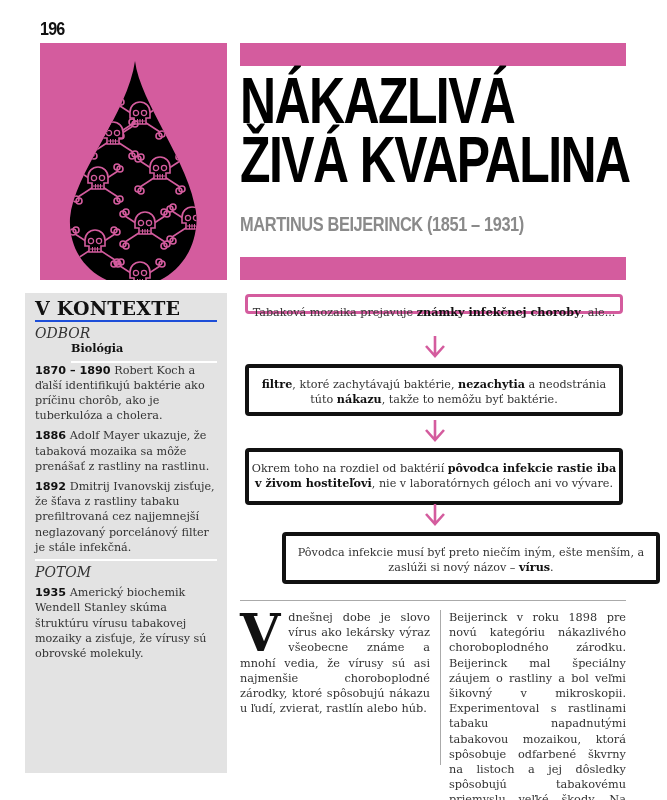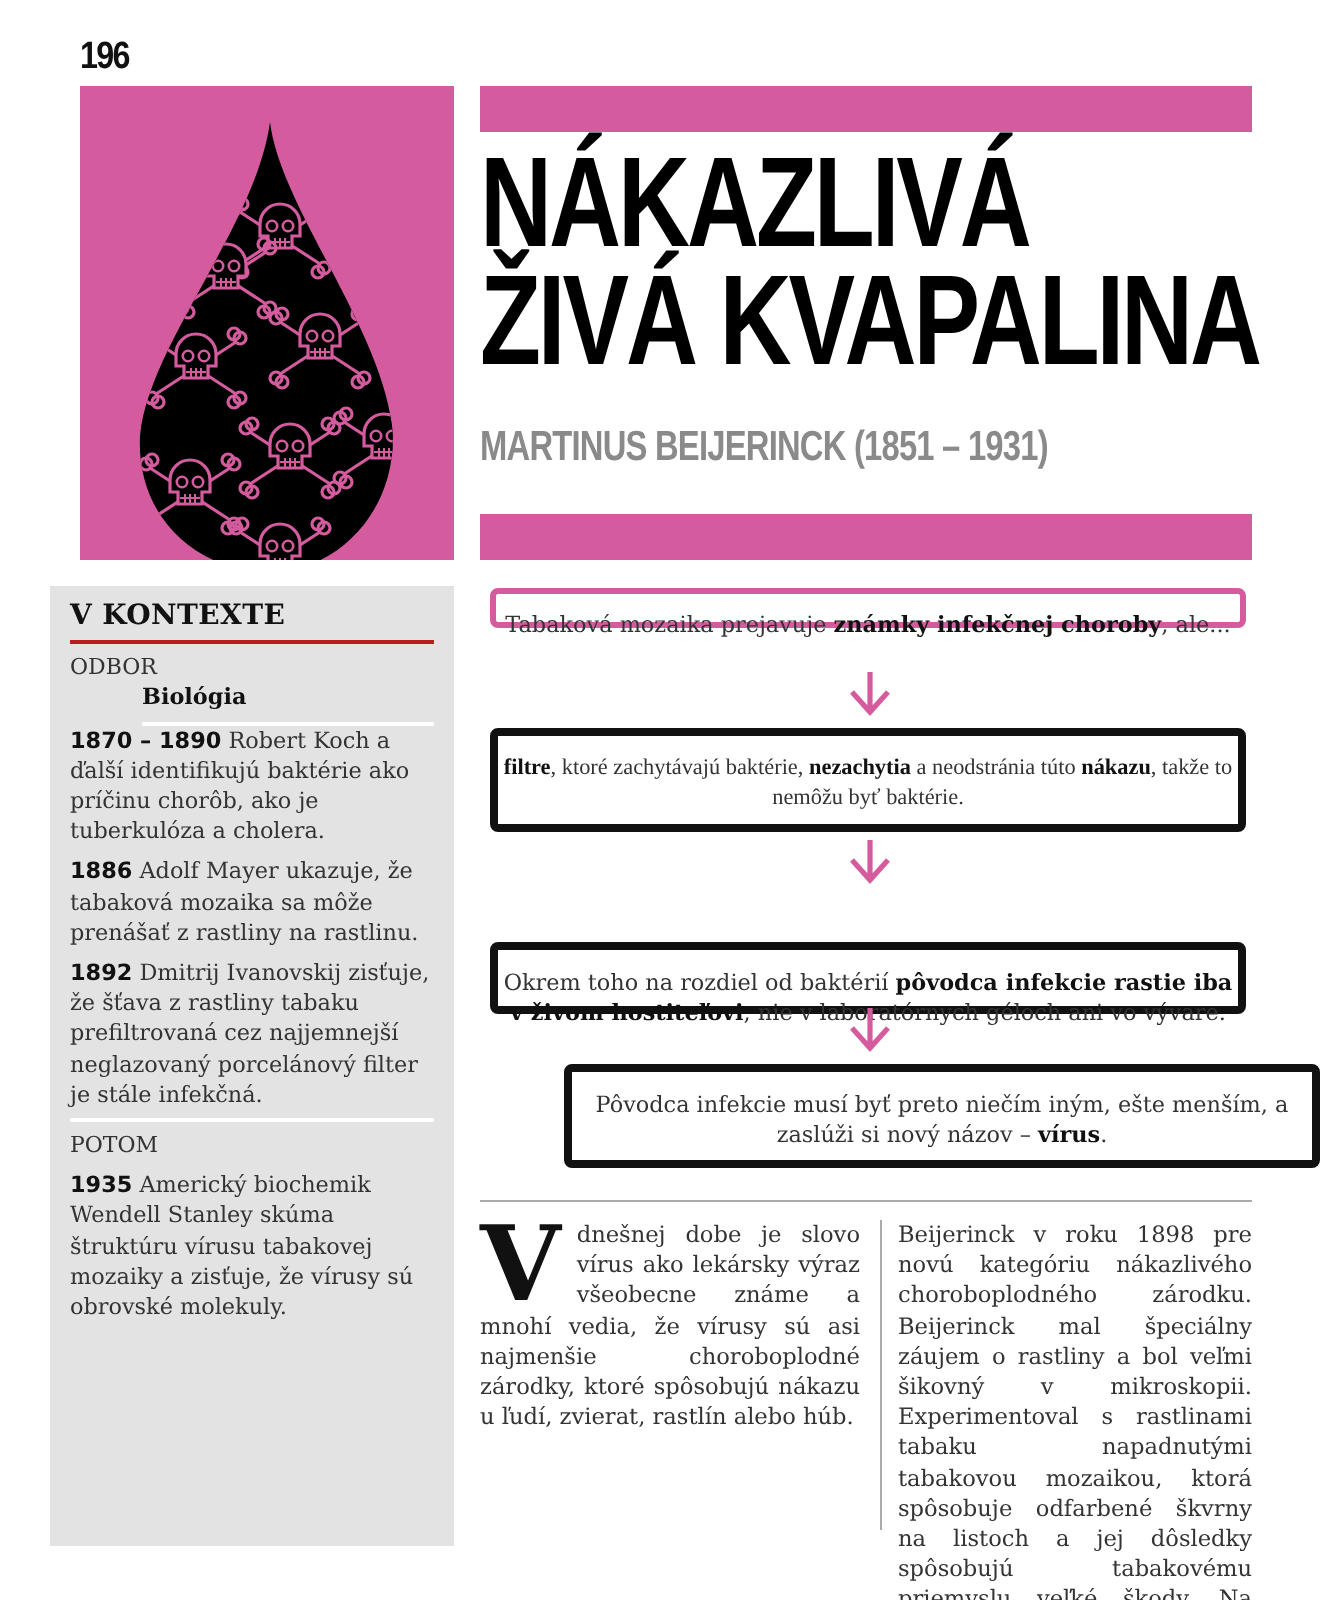--- a/index.html
+++ b/index.html
@@ -6,22 +6,22 @@
   body{width:667px;height:800px;position:relative;overflow:hidden;font-family:"DejaVu Serif",serif;color:#222;}
   .page-num{position:absolute;left:40px;top:18px;font-family:"Liberation Sans",sans-serif;font-weight:bold;font-size:19px;letter-spacing:-1px;transform:scaleX(0.85);transform-origin:left top;color:#111;}
   .hero{position:absolute;left:40px;top:43px;width:187px;height:237px;background:#d45c9e;}
   .hero svg{position:absolute;left:0;top:0;}
   .bar{position:absolute;left:240px;width:386px;height:23px;background:#d45c9e;}
   .bar.top{top:43px;}
   .bar.bottom{top:257px;}
   .title{position:absolute;left:240px;top:72px;margin:0;font-family:"Liberation Sans",sans-serif;font-weight:bold;font-size:64px;line-height:59px;letter-spacing:-2px;color:#000;transform:scaleX(0.78);transform-origin:left top;white-space:nowrap;}
   .subtitle{position:absolute;left:240px;top:212px;font-family:"Liberation Sans",sans-serif;font-weight:bold;font-size:21px;color:#8a8a8a;transform:scaleX(0.78);transform-origin:left top;white-space:nowrap;letter-spacing:-0.5px;}
   .context{position:absolute;left:25px;top:293px;width:202px;height:480px;background:#e3e3e3;padding:0 10px;box-sizing:border-box;font-size:11.2px;line-height:15.2px;}
-  .ctx-head{font-family:"DejaVu Serif",serif;font-weight:bold;font-size:14px;padding:8px 0 4px;border-bottom:2px solid #b91c1c;letter-spacing:0.2px;color:#111;}
-  .ctx-label{font-size:11px;margin-top:4px;color:#333;}
+  .ctx-head{font-family:"DejaVu Serif",serif;font-weight:bold;font-size:19px;padding:8px 0 4px;border-bottom:2px solid #1d4ed8;letter-spacing:0.2px;color:#111;}
+  .ctx-label{font-size:14px;margin-top:4px;color:#333;font-style:italic;}
   .ctx-value{font-weight:bold;color:#111;padding-bottom:4px;border-bottom:2px solid #fff;margin-left:36px;}
   .ctx-entry{margin-top:5px;color:#333;}
   .ctx-entry b{font-family:"DejaVu Sans",sans-serif;font-weight:bold;color:#111;}
   .ctx-section{border-bottom:2px solid #fff;padding-bottom:4px;}
   .fbox{position:absolute;left:245px;width:378px;box-sizing:border-box;background:#fff;text-align:center;font-size:11.2px;line-height:15px;color:#333;border-radius:4px;}
   .fbox b{color:#111;}
   .fbox.pink{border:3.5px solid #d45c9e;}
   .fbox.black{border:4px solid #111;}
   .arrow{position:absolute;left:423px;width:24px;height:22px;}
   .rule{position:absolute;left:240px;top:600px;width:386px;height:1px;background:#aaa;}
@@ -99,28 +99,28 @@
   </div>
 </aside>
 
 <div class="fbox pink" style="top:294px;height:20px;padding-top:8px;">
   <span>Tabaková mozaika prejavuje </span><b>známky infekčnej choroby</b><span>, ale...</span>
 </div>
 <svg class="arrow" style="top:336px" viewBox="0 0 24 22">
     <path d="M12 0 V19 M3 10 L12 20 L21 10" fill="none" stroke="#d45c9e" stroke-width="2.6"></path>
   </svg>
 
-<div class="fbox black" style="top:364px;height:52px;padding-top:9px;font-family:Liberation Serif, serif;">
+<div class="fbox black" style="top:364px;height:52px;padding-top:9px;">
   <b>filtre</b><span>, ktoré zachytávajú baktérie, </span><b>nezachytia</b><span> a neodstránia túto </span><b>nákazu</b><span>, takže to nemôžu byť baktérie.</span>
 </div>
 <svg class="arrow" style="top:420px" viewBox="0 0 24 22">
     <path d="M12 0 V19 M3 10 L12 20 L21 10" fill="none" stroke="#d45c9e" stroke-width="2.6"></path>
   </svg>
 
-<div class="fbox black" style="top:471px;height:36px;padding-top:9px;">
+<div class="fbox black" style="top:448px;height:57px;padding-top:9px;">
   <span>Okrem toho na rozdiel od baktérií </span><b>pôvodca infekcie rastie iba v živom hostiteľovi</b><span>, nie v laboratórnych géloch ani vo vývare.</span>
 </div>
 <svg class="arrow" style="top:504px" viewBox="0 0 24 22">
     <path d="M12 0 V19 M3 10 L12 20 L21 10" fill="none" stroke="#d45c9e" stroke-width="2.6"></path>
   </svg>
 
 <div class="fbox black" style="top:532px;height:52px;padding-top:9px;margin-left:37px;">
   <span>Pôvodca infekcie musí byť preto niečím iným, ešte menším, a zaslúži si nový názov – </span><b>vírus</b><span>.</span>
 </div>
 

